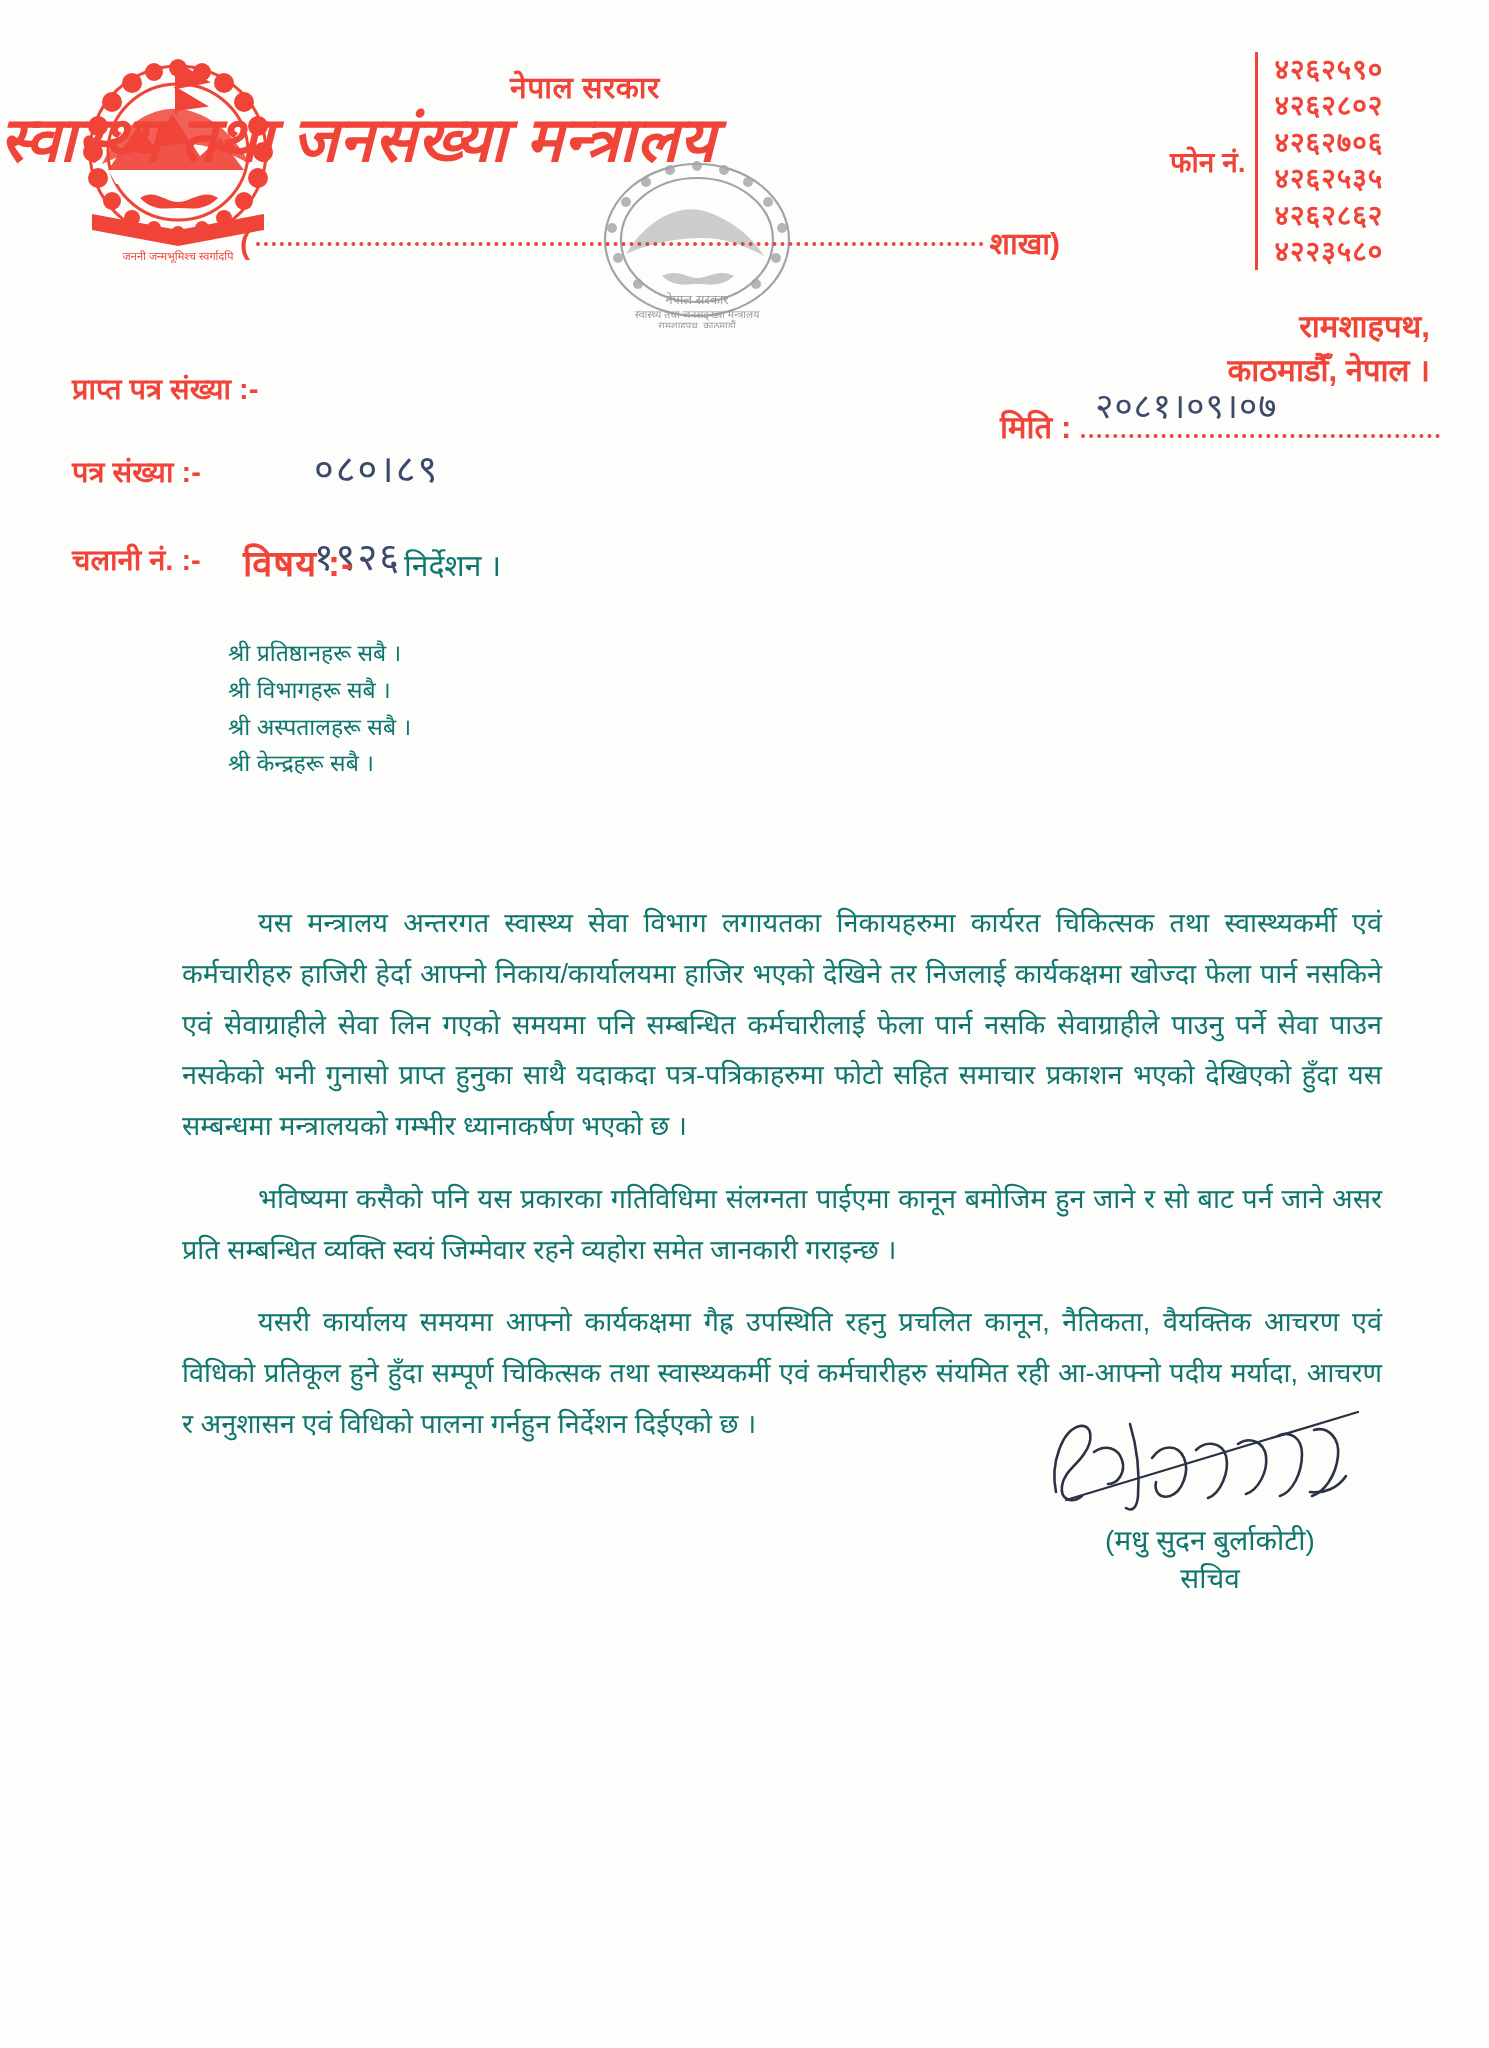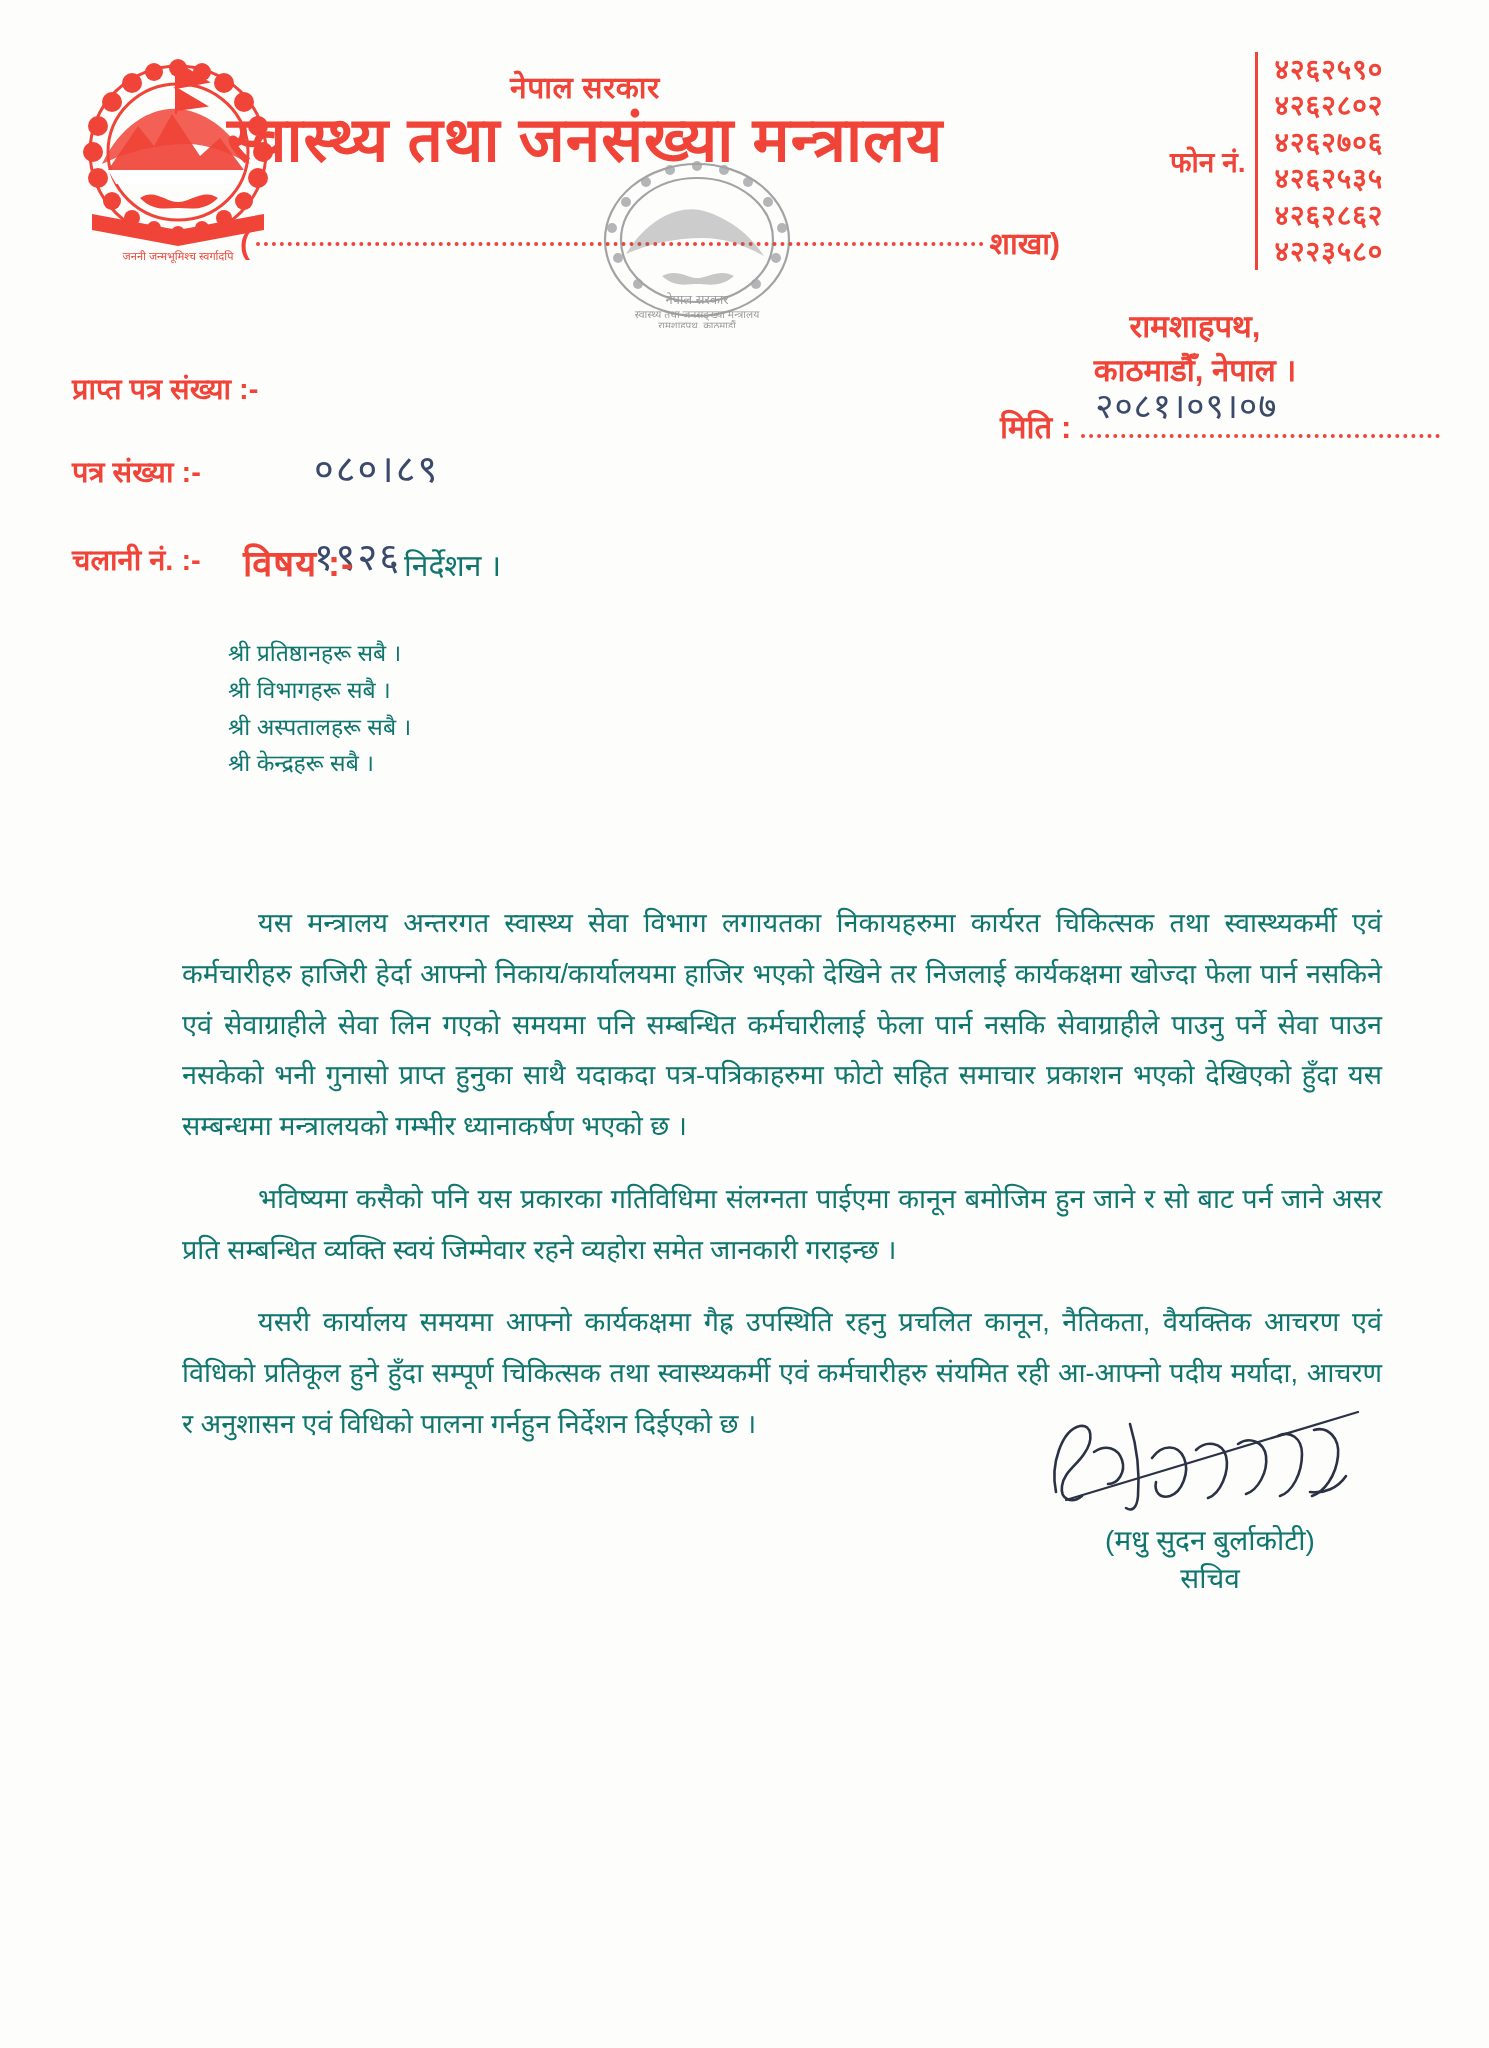--- a/index.html
+++ b/index.html
@@ -38,23 +38,24 @@
     left: 0; top: 66px;
     width: 1170px;
     text-align: center;
     font-size: 30px;
     font-weight: 700;
     letter-spacing: 0.5px;
   }
   .ministry-line {
     left: 0; top: 104px;
     width: 1170px;
-    text-align: center;
+    text-align: left;
     font-size: 62px;
     font-weight: 700;
+    font-style: italic;
     letter-spacing: 1px;
     line-height: 1.15;
   }
   .branch-line {
     left: 240px; top: 222px;
     width: 820px;
     font-size: 30px;
     font-weight: 600;
     display: flex;
     align-items: baseline;
@@ -109,21 +110,21 @@
     font-weight: 400;
     letter-spacing: 2px;
     padding-left: 10px;
     font-family: "DejaVu Sans", sans-serif;
   }
 
   
   .address-block {
     left: 960px; top: 305px;
     width: 470px;
-    text-align: center;
+    text-align: right;
     font-size: 31px;
     font-weight: 700;
     line-height: 1.42;
   }
   .date-row {
     left: 1000px; top: 405px;
     width: 440px;
     display: flex;
     align-items: baseline;
     font-size: 31px;

